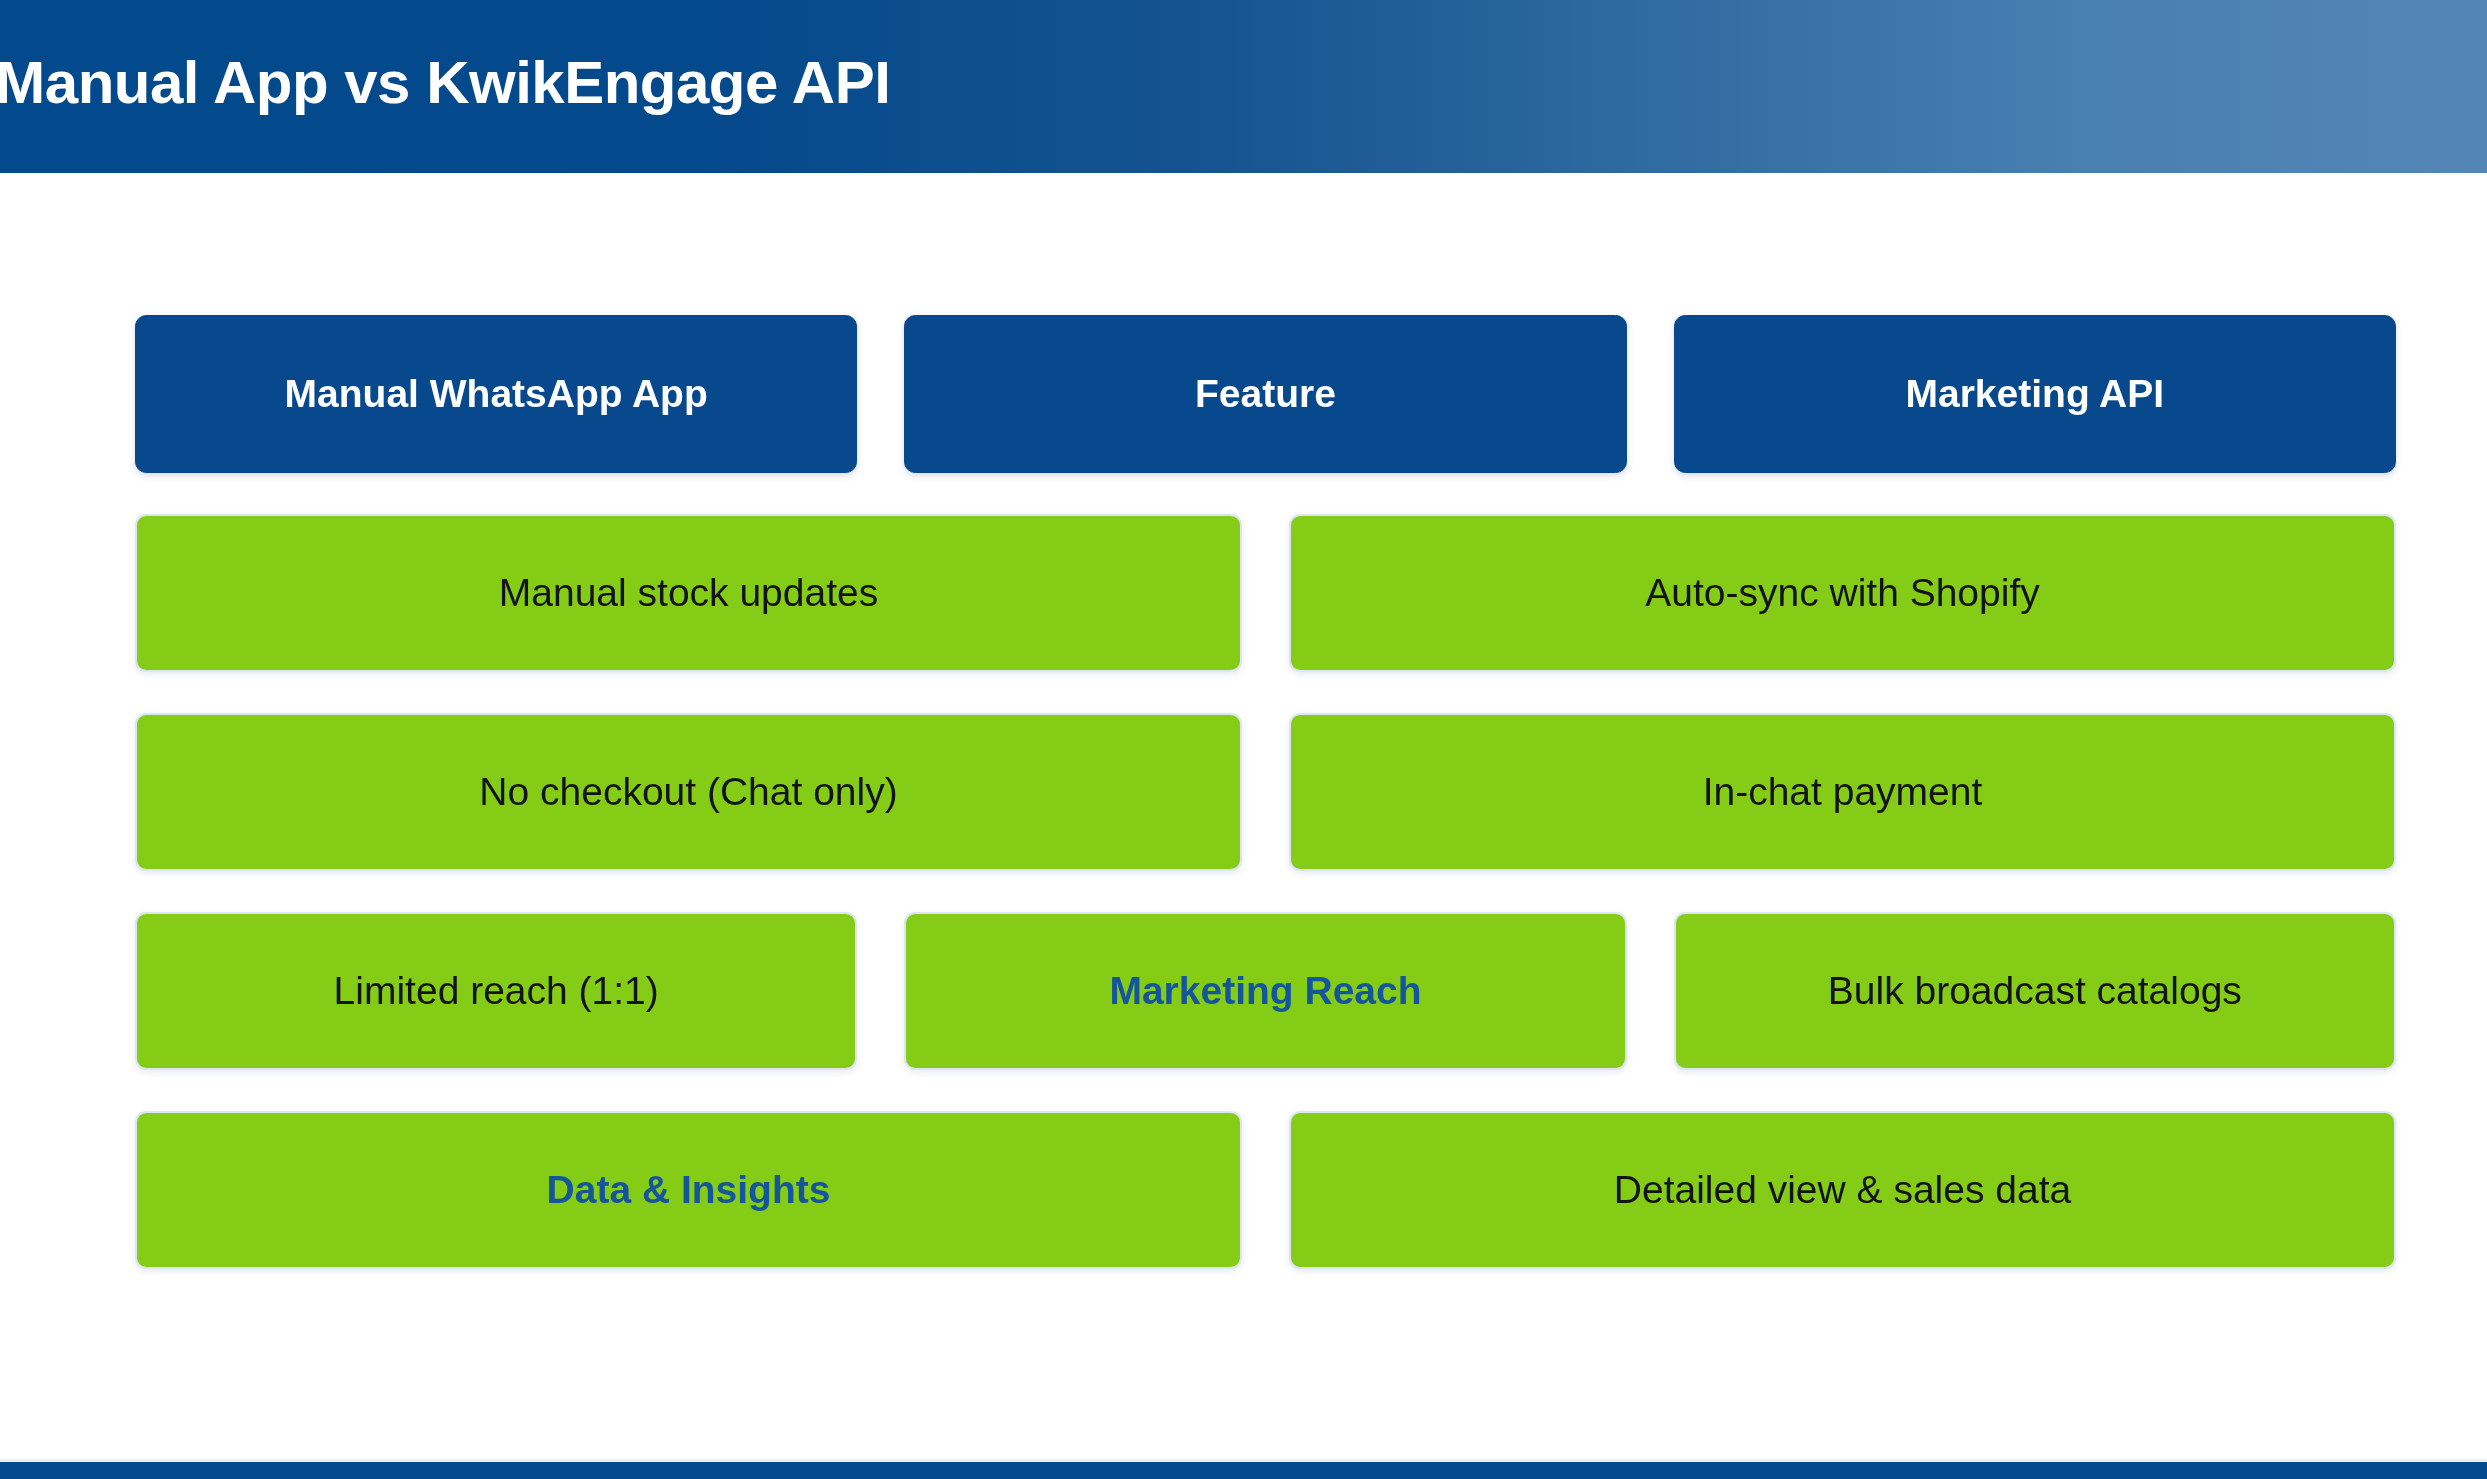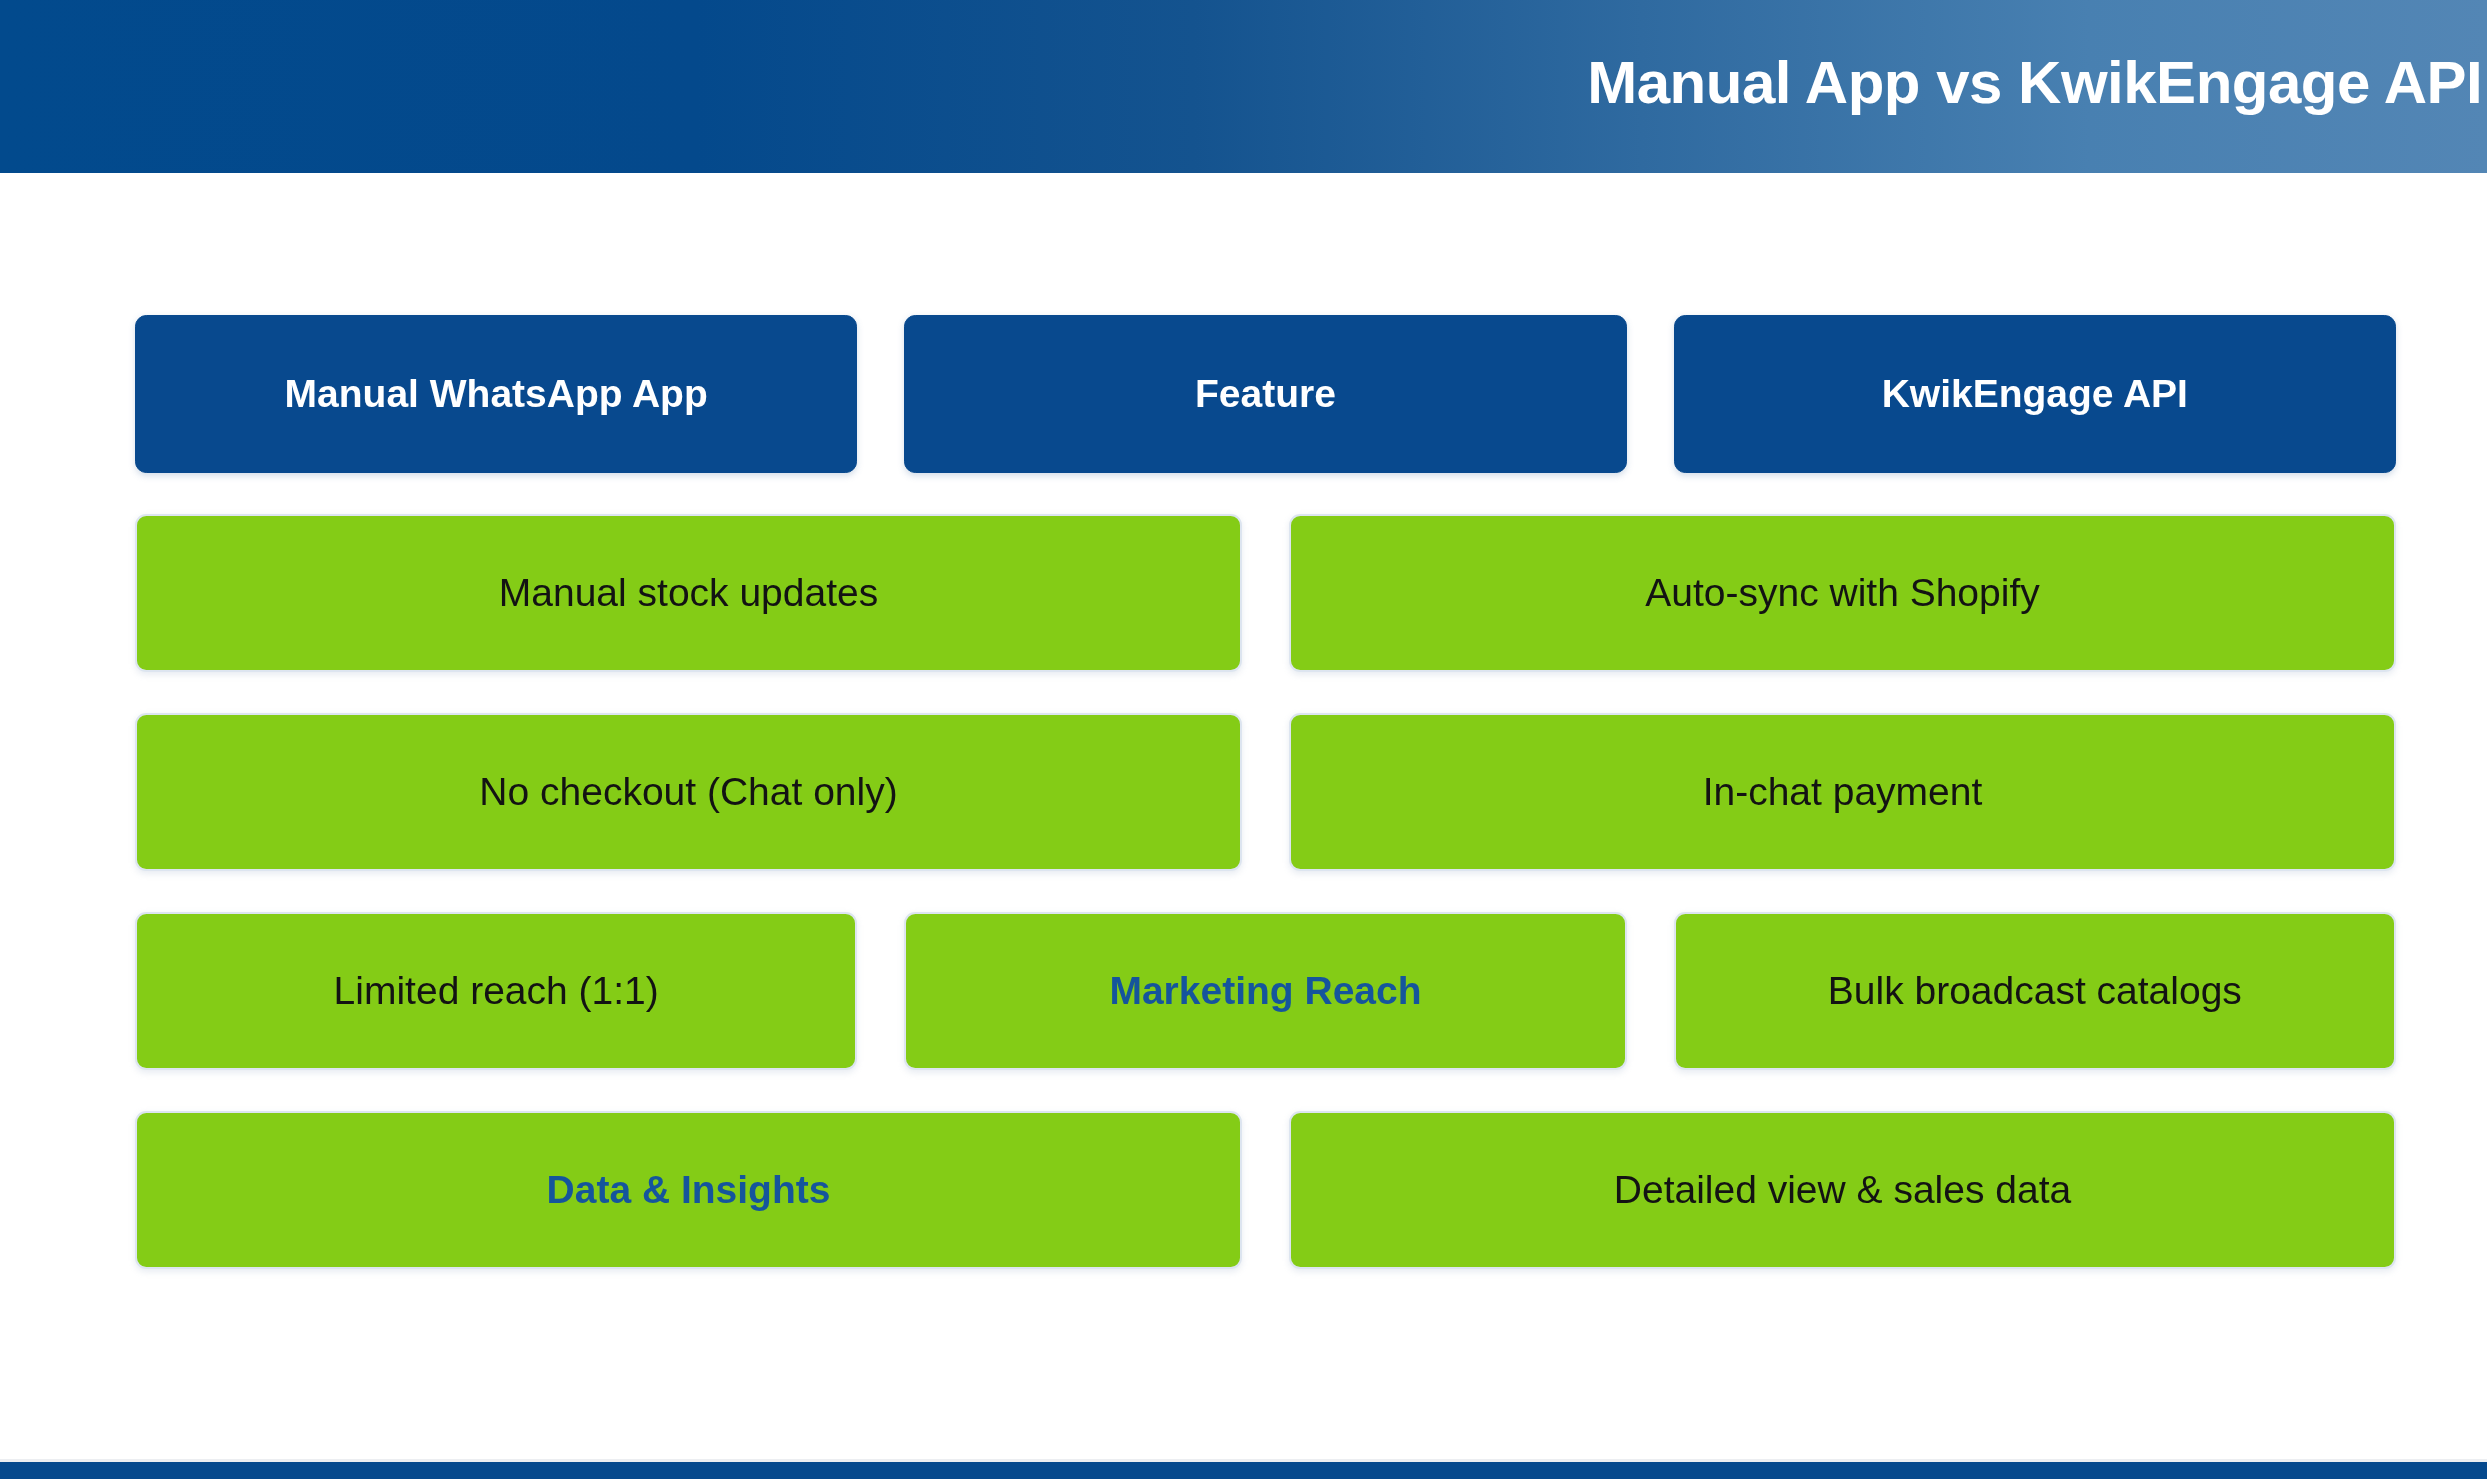--- a/index.html
+++ b/index.html
@@ -24,21 +24,21 @@
     height: 173px;
     background: linear-gradient(90deg,
         #024a8d 0%,
         #04498c 28%,
         #14538f 48%,
         #2f6aa0 66%,
         #4880b1 84%,
         #5386b5 100%);
     display: flex;
     align-items: center;
-    justify-content: flex-end;
+    justify-content: flex-start;
     overflow: hidden;
   }
   .header-title {
     color: #ffffff;
     font-size: 60px;
     font-weight: bold;
     letter-spacing: -0.5px;
     line-height: 1;
     text-align: center;
     white-space: nowrap;
@@ -133,21 +133,21 @@
 <div class="table-wrap">
 
   <div class="table-row head-row">
     <div class="cell">
       <span class="cell-text">Manual WhatsApp App</span>
     </div>
     <div class="cell">
       <span class="cell-text">Feature</span>
     </div>
     <div class="cell">
-      <span class="cell-text">KwikEngage API</span>
+      <span class="cell-text">Marketing API</span>
     </div>
   </div>
 
   <div class="table-row body-row">
     <div class="cell manual">
       <span class="cell-text">Manual stock updates</span>
     </div>
     <div class="cell kwikengage">
       <span class="cell-text">Auto-sync with Shopify</span>
     </div>

